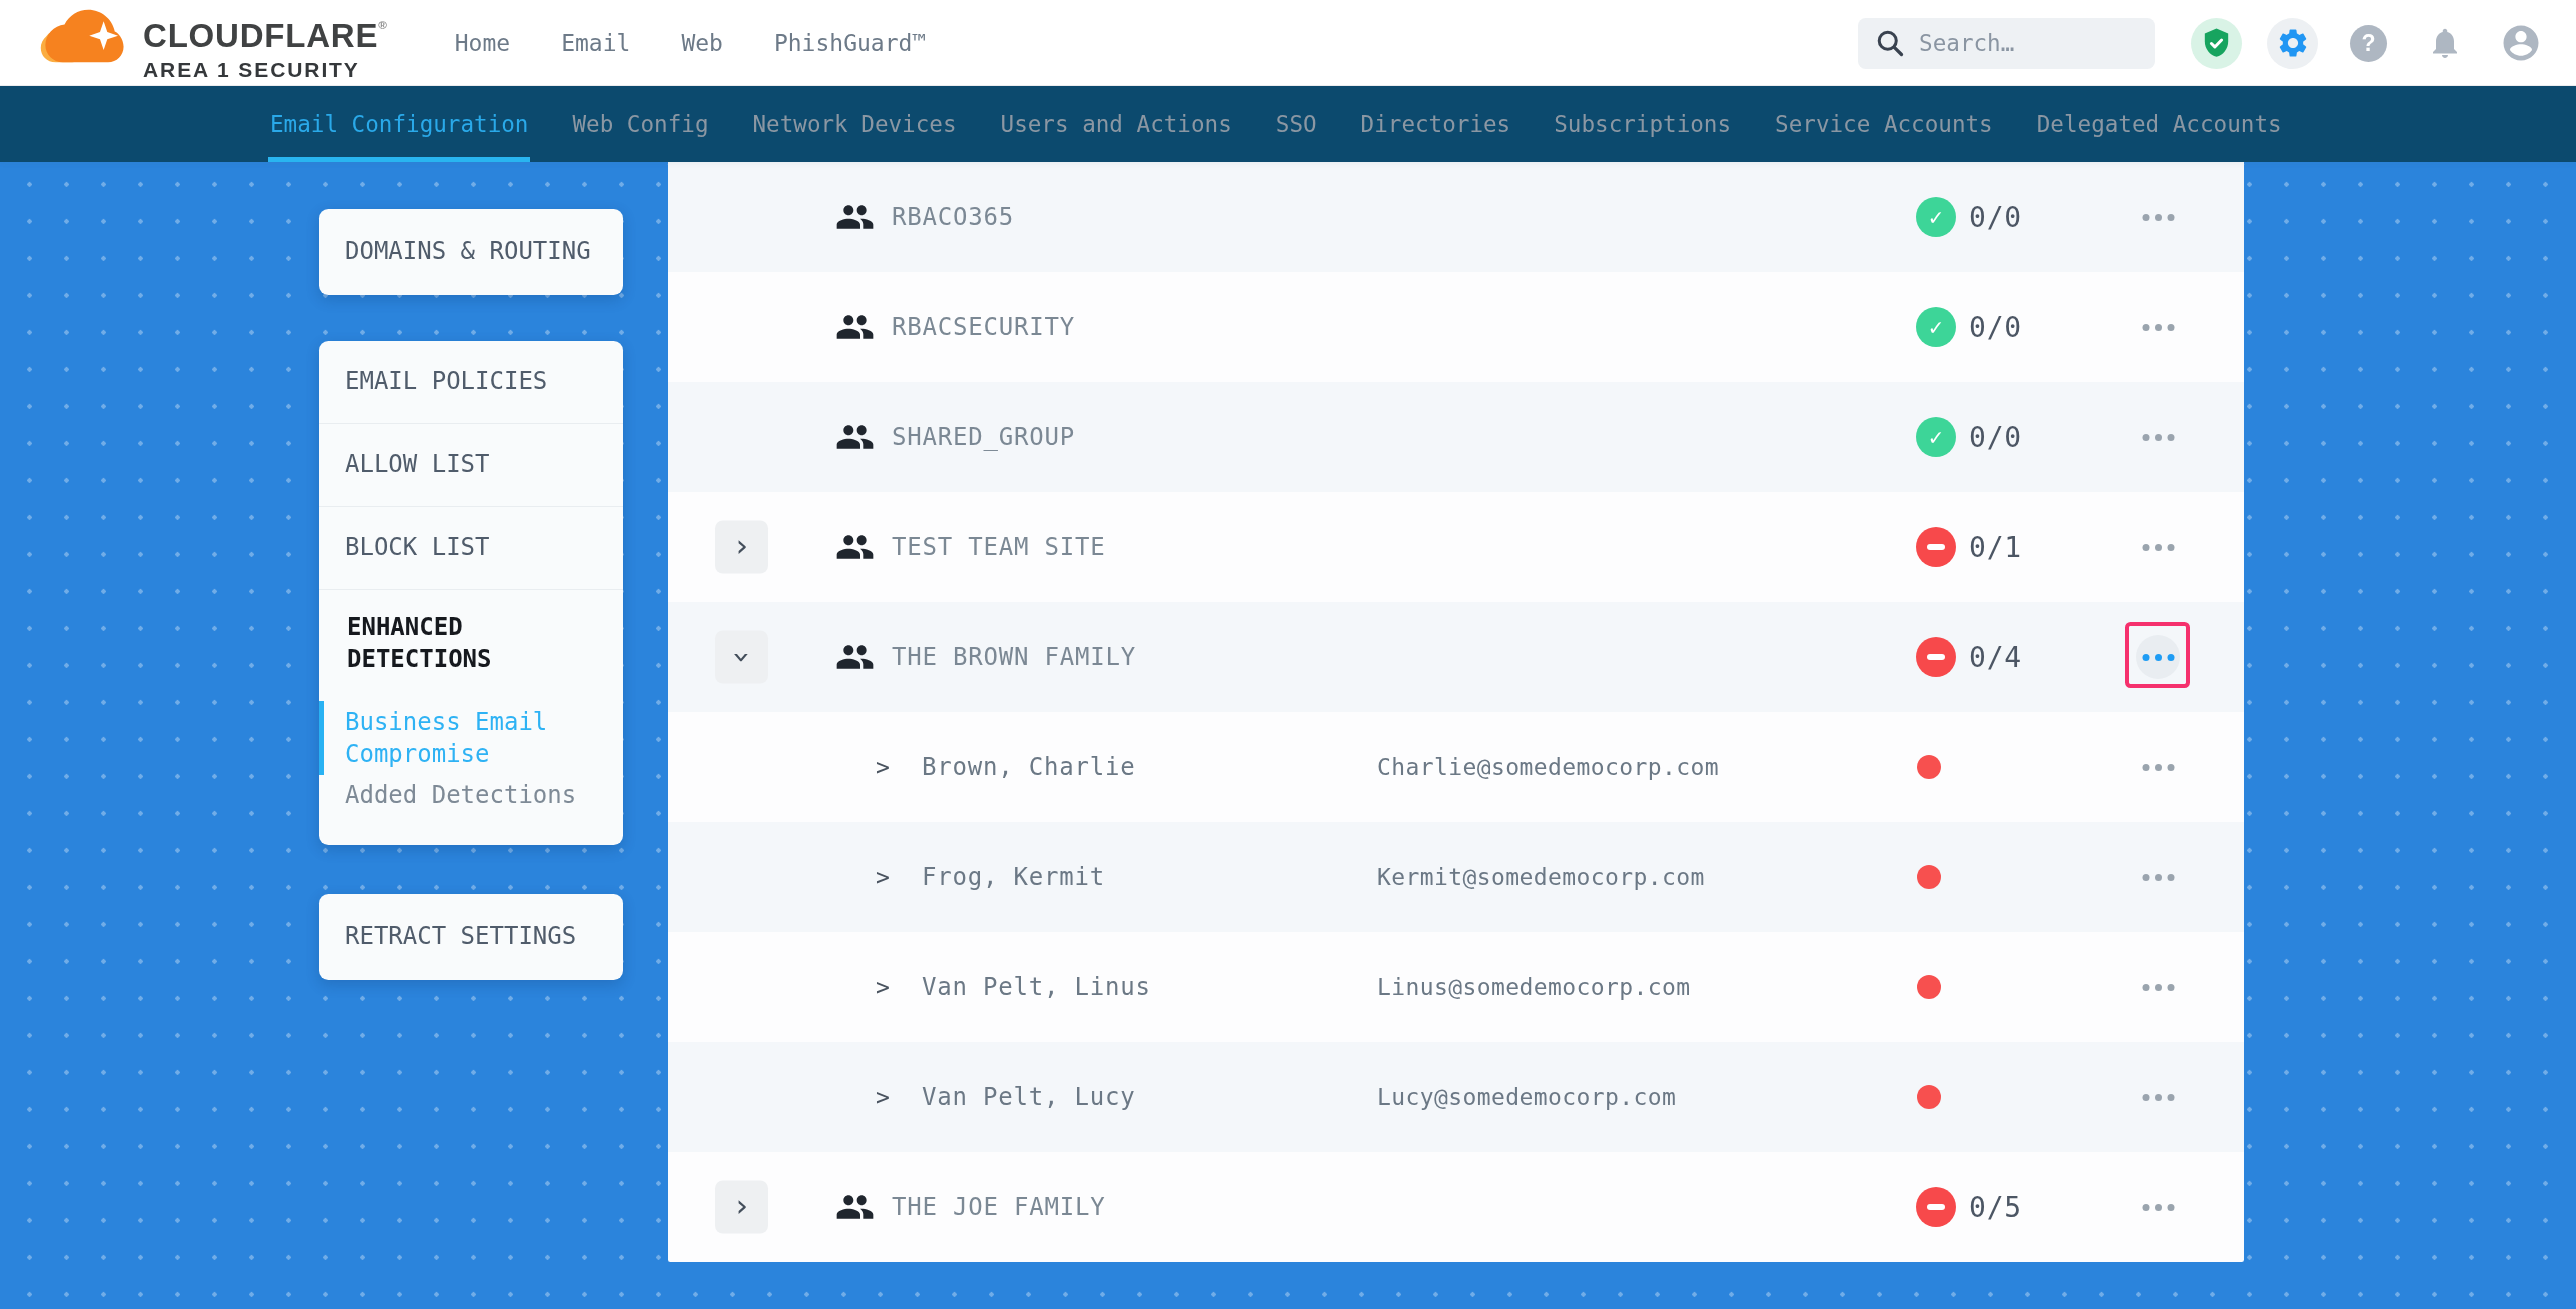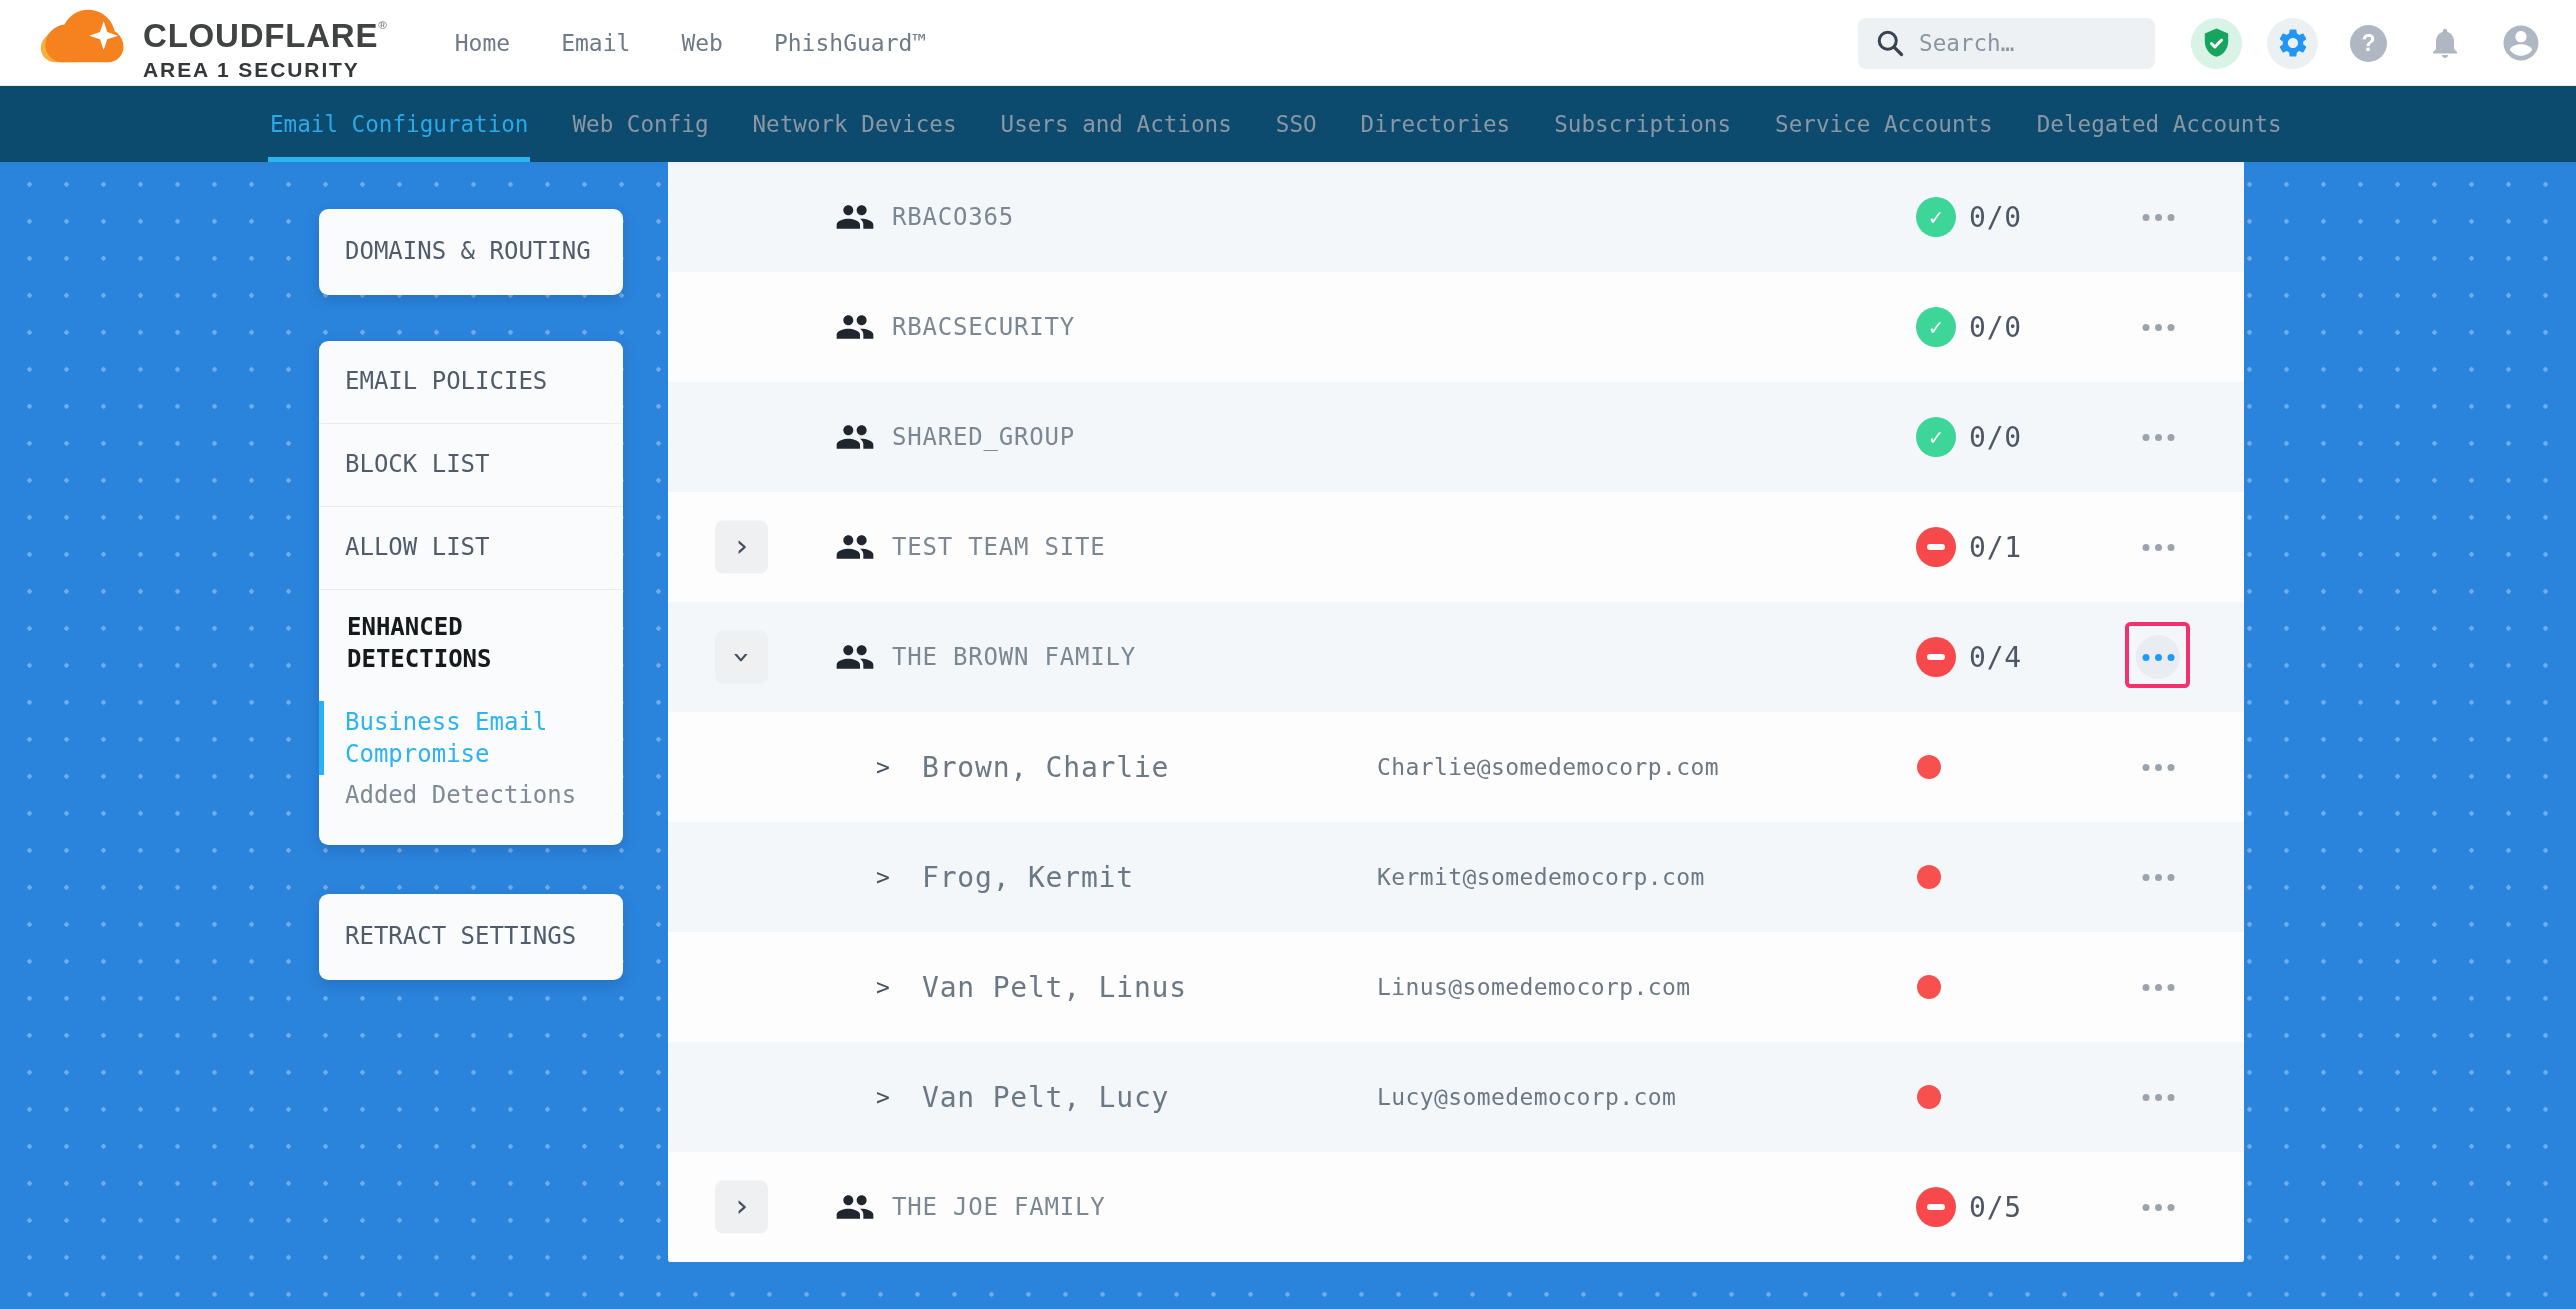--- a/index.html
+++ b/index.html
@@ -81,21 +81,21 @@
               display:flex; align-items:center; justify-content:center; cursor:pointer; }
   .chev-btn::after { content:'›'; display:block; font-size:31px; color:#434e5b; line-height:1;
                      margin-top:-4.7px; }
   .chev-btn.open::after { transform:rotate(90deg); margin-top:0; margin-left:1.6px; }
 
   .grp-icon { left:167px; width:40px; height:40px; }
   .grp-name { left:224px; font-size:24px; color:#7b8894; letter-spacing:0.8px; white-space:nowrap; }
 
   .mem-chev { left:208px; font-size:23px; color:#49535f; }
   .mem-chev::after { content:'>'; }
-  .mem-name { left:254px; font-size:28px; color:#6b7885; letter-spacing:0.8px; white-space:nowrap; }
+  .mem-name { left:254px; font-size:24px; color:#6b7885; letter-spacing:0.8px; white-space:nowrap; }
   .email    { left:709px; font-size:23px; color:#6b7885; letter-spacing:0.4px; white-space:nowrap; }
 
   .status { left:1248px; width:40px; height:40px; border-radius:50%;
             display:flex; align-items:center; justify-content:center; }
   .status.allowed { background:#3dd598; }
   .status.allowed::after { content:'✓'; color:#fff; font-size:23px; font-weight:bold; }
   .status.blocked { background:#f7494b; }
   .status.blocked::after { content:''; width:18.7px; height:5.4px; border-radius:3.1px; background:#fff; }
   .mem-dot { left:1249px; width:24px; height:24px; border-radius:50%; background:#f7504f; }
 
@@ -198,24 +198,24 @@
         <div class="side-card">
           <div class="side-item plain-tall">
             <span>DOMAINS &amp; ROUTING</span>
           </div>
         </div>
         <div class="side-card">
           <div class="side-item plain divided">
             <span>EMAIL POLICIES</span>
           </div>
           <div class="side-item plain divided">
+            <span>ALLOW LIST</span>
+          </div>
+          <div class="side-item plain divided">
             <span>BLOCK LIST</span>
-          </div>
-          <div class="side-item plain divided">
-            <span>ALLOW LIST</span>
           </div>
           <div class="side-item heading">
             <span>ENHANCED DETECTIONS</span>
           </div>
           <div class="side-item active">
             <span>Business Email Compromise</span>
           </div>
           <div class="side-item muted">
             <span>Added Detections</span>
           </div>

